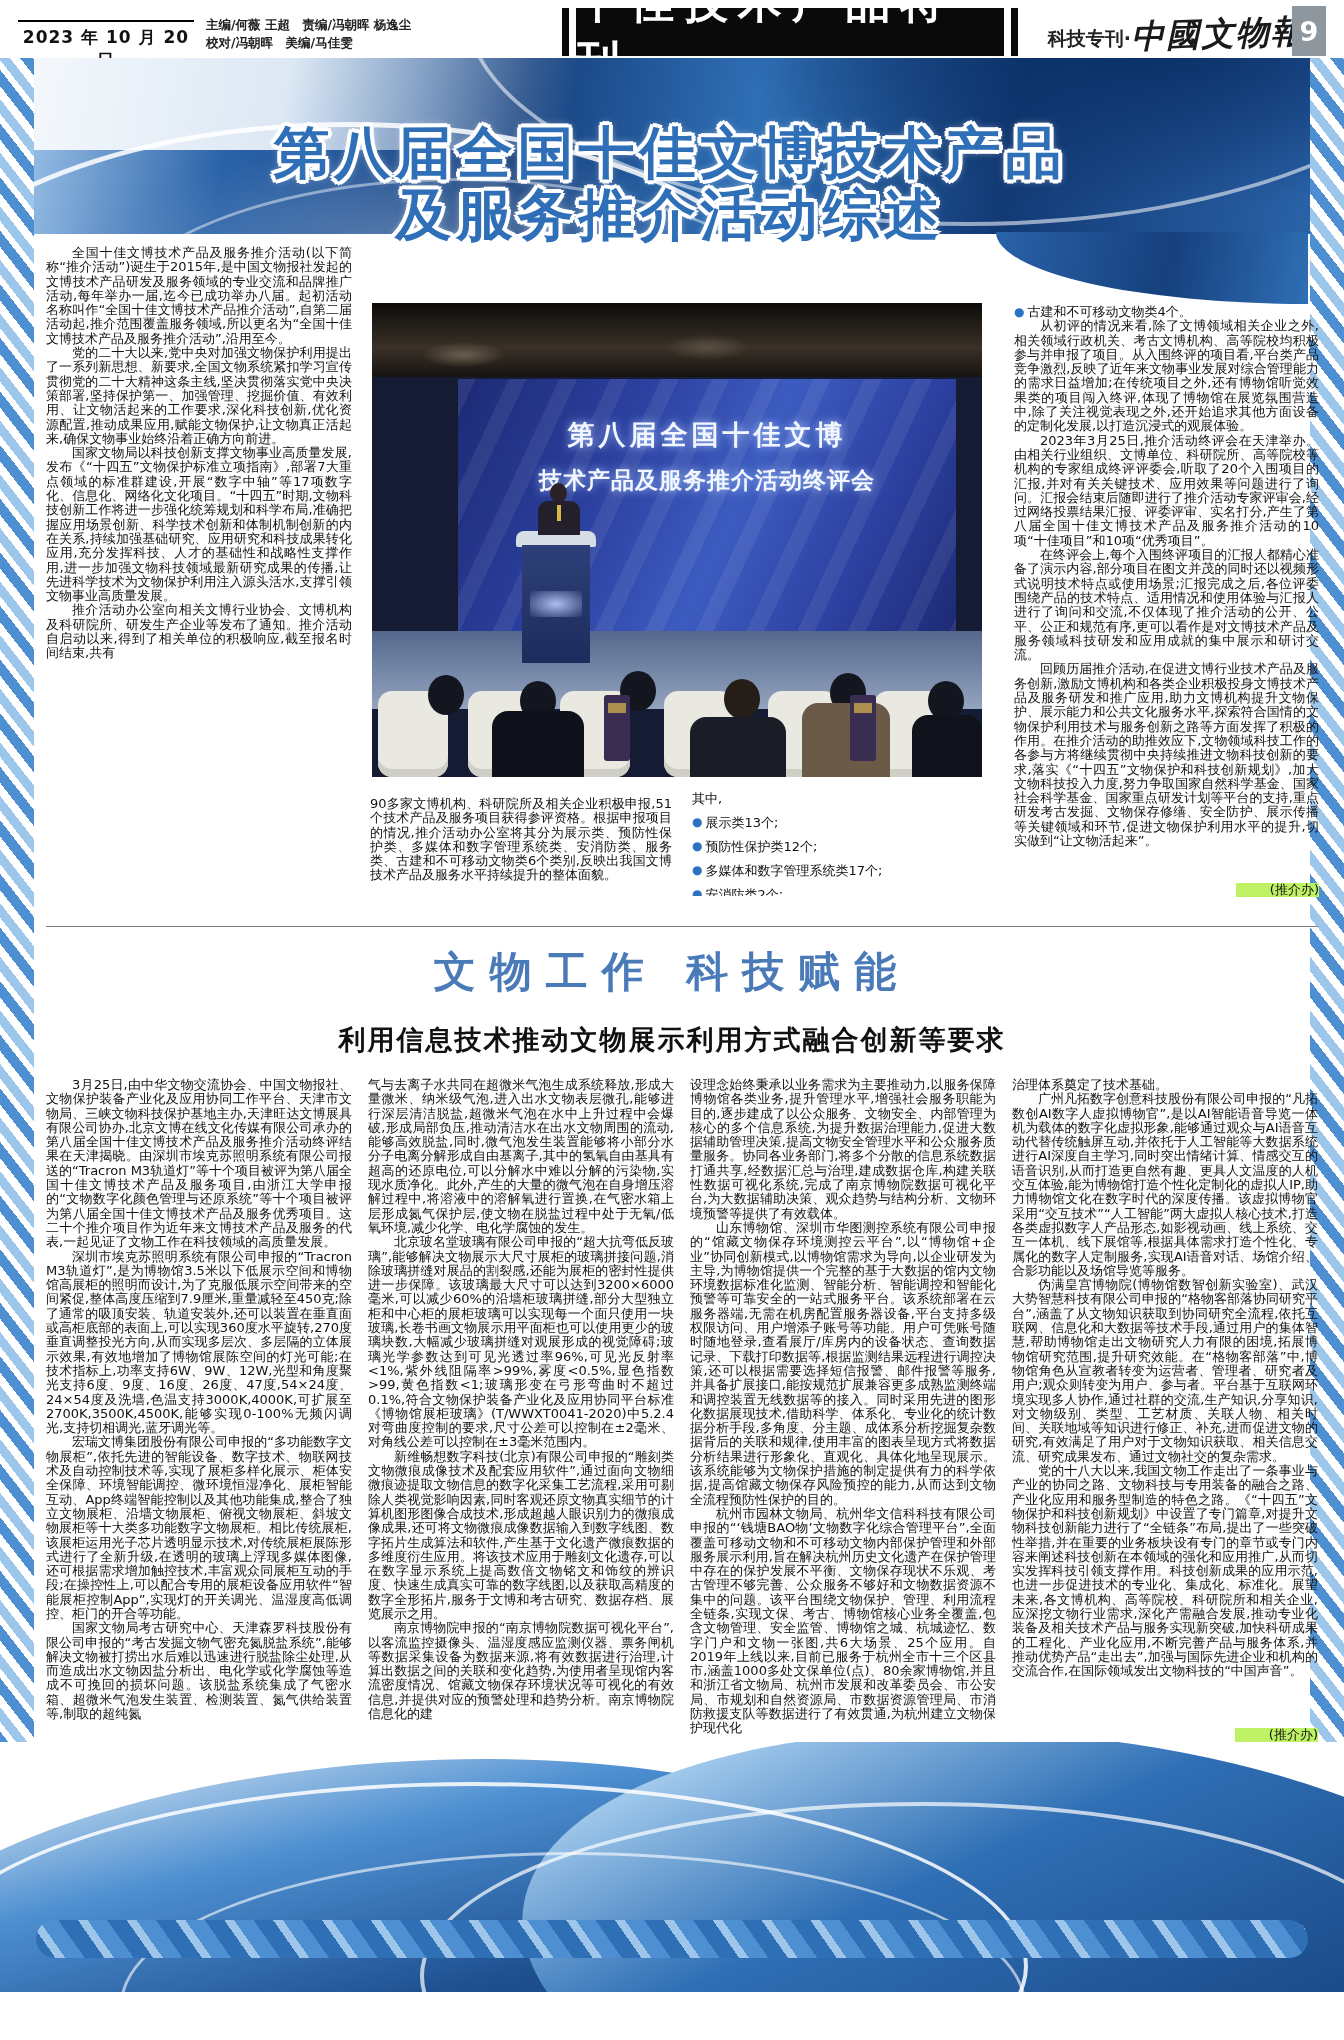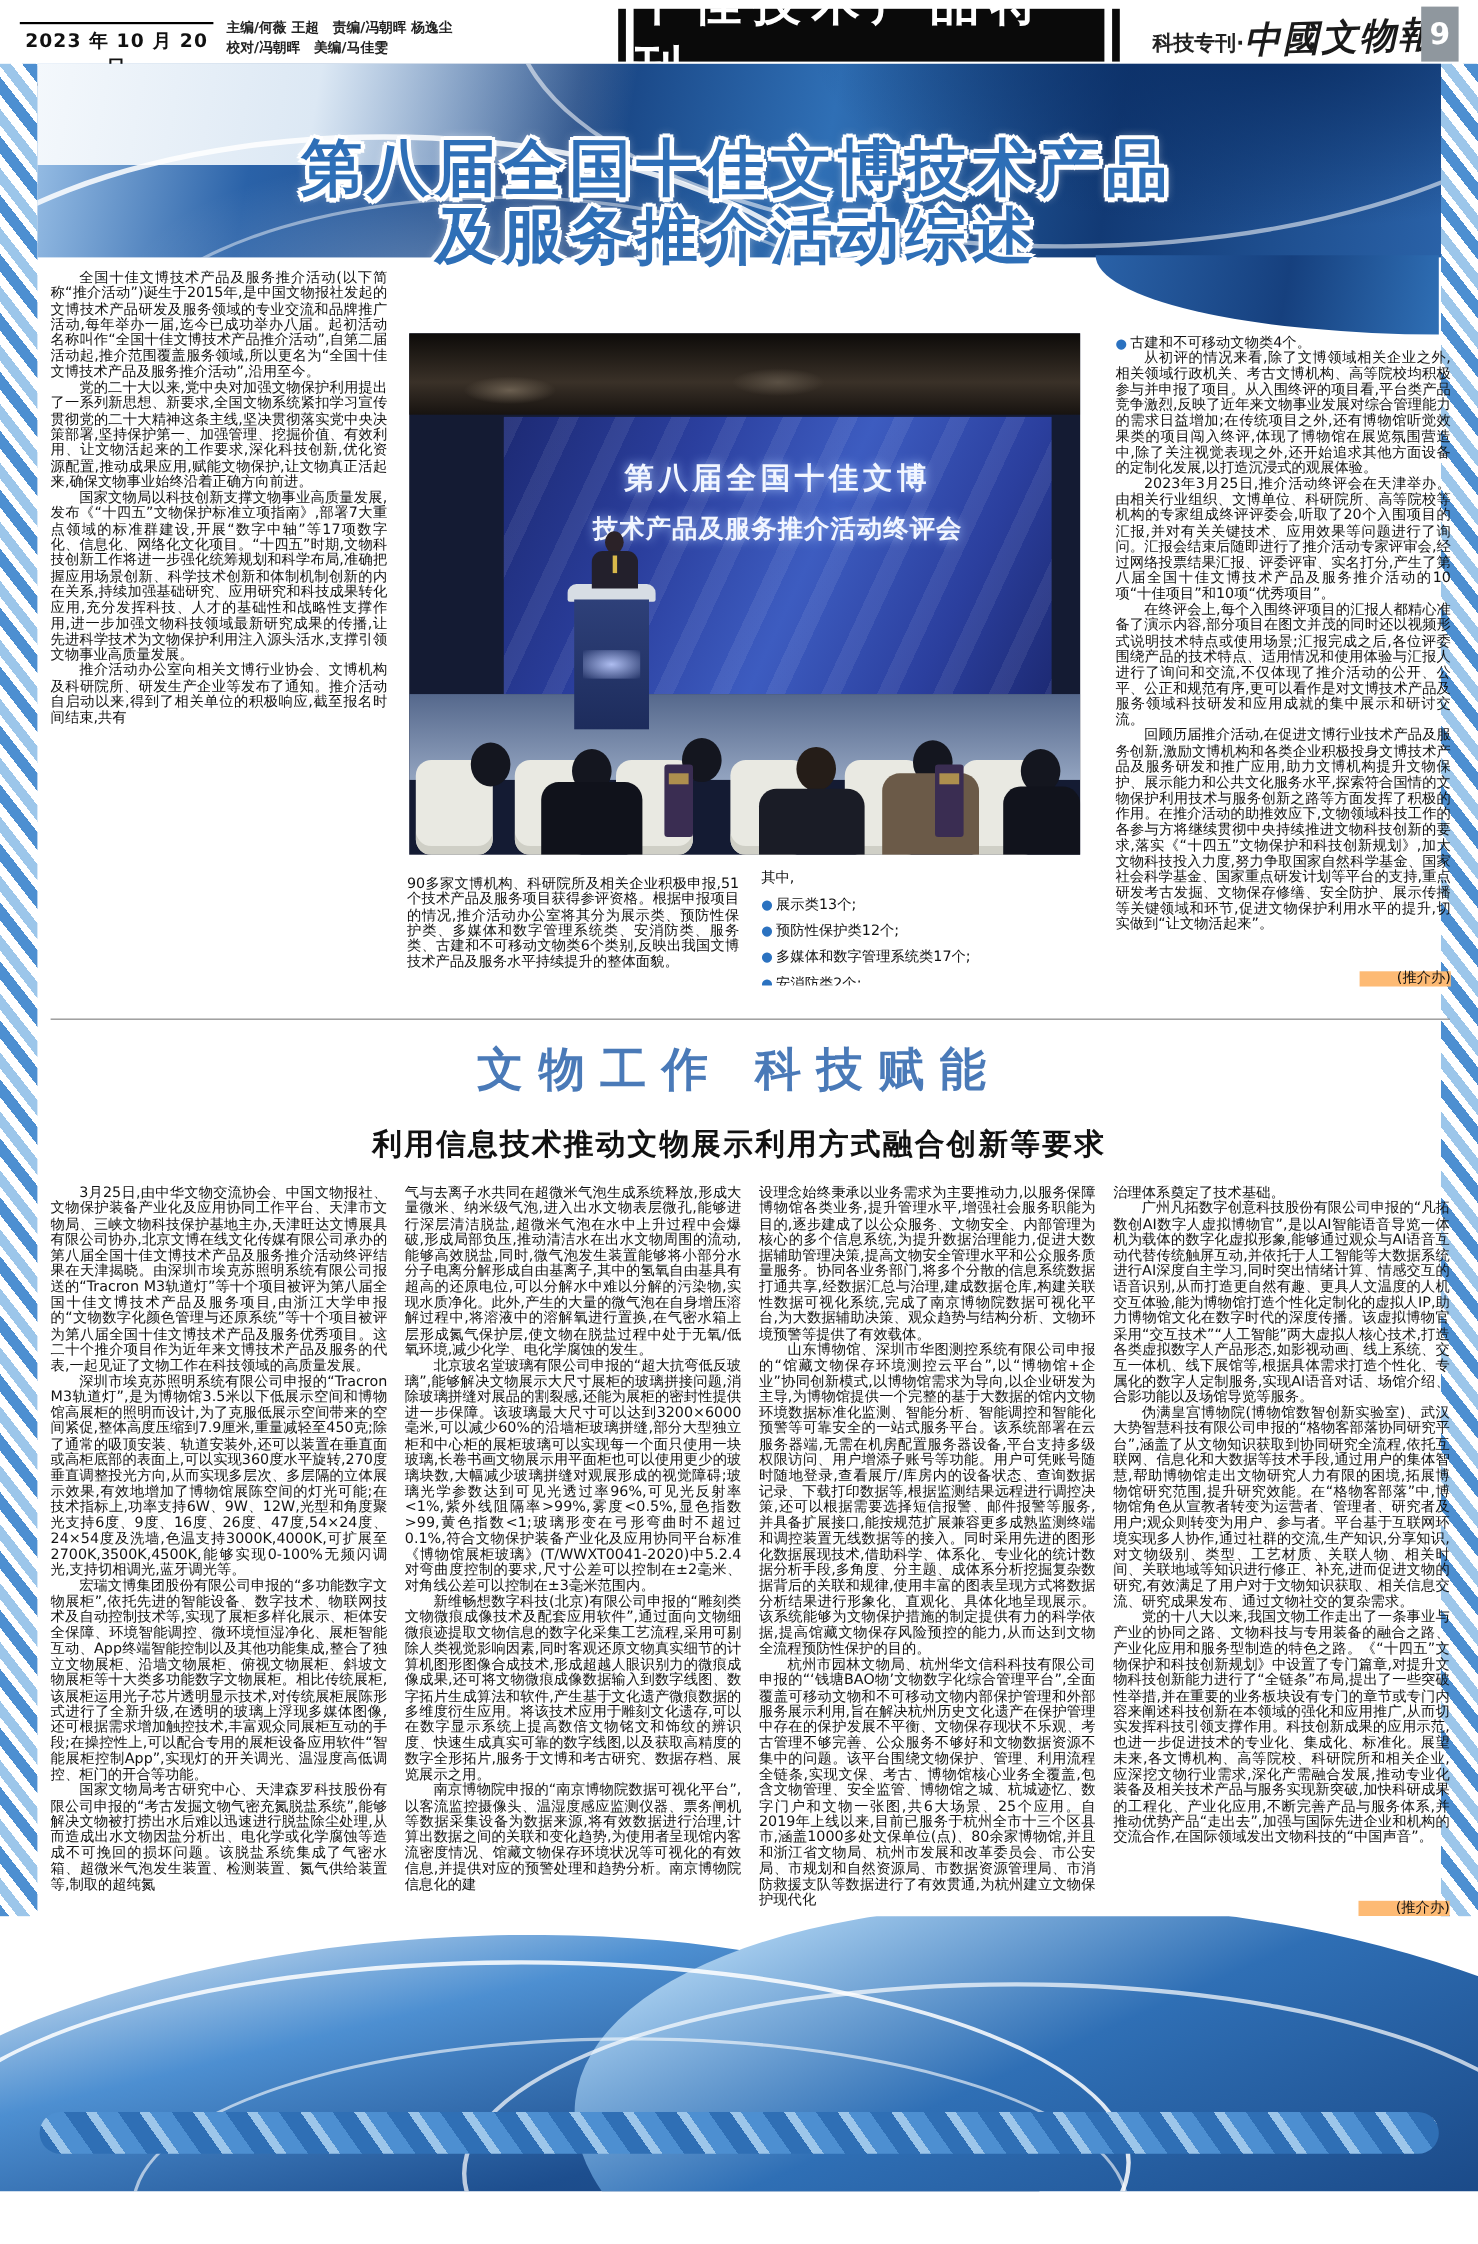--- a/index.html
+++ b/index.html
@@ -60,21 +60,21 @@
   .col{font-size:13px;line-height:14.3px;text-align:justify;overflow:hidden;}
   .col p{margin:0;text-indent:2em;}
   .col p.cont{text-indent:0;}
   .a1c1{left:46px;top:246px;width:306px;height:650px;}
   .a1c2{left:370px;top:797px;width:302px;height:98px;}
   .a1c3{left:692px;top:790px;width:302px;height:106px;line-height:17px;}
   .a1c4{left:1014px;top:305px;width:305px;height:592px;}
   .bullet-line{display:flex;align-items:flex-start;text-indent:0;margin-top:6px;}
   .a1c3 .bullet-line{margin-top:7px;}
   .dot{color:var(--bullet_blue,#2b72c0);margin-right:3px;font-size:12px;line-height:inherit;}
-  .sign{position:absolute;right:0;bottom:0;background:#fdba74;padding-left:8px;text-indent:0;font-size:13px;}
+  .sign{position:absolute;right:0;bottom:0;background:#bef264;padding-left:8px;text-indent:0;font-size:13px;}
   .divider{left:46px;top:926px;width:1272px;height:1px;background:#7a7a7a;}
 
   
   .photo{left:372px;top:303px;width:610px;height:474px;background:#141b33;overflow:hidden;}
   .ph-ceiling{left:0;top:0;width:610px;height:74px;background:
       radial-gradient(ellipse 60px 18px at 15% 70%,#6b5f50 0%,rgba(107,95,80,0) 70%),
       radial-gradient(ellipse 60px 18px at 55% 60%,#5a5044 0%,rgba(90,80,68,0) 70%),
       linear-gradient(180deg,#0d0b09,#3a3128 60%,#171310);}
   .ph-screen{left:86px;top:76px;width:498px;height:252px;overflow:hidden;background:
       repeating-linear-gradient(115deg,rgba(255,255,255,.07) 0 16px,rgba(255,255,255,0) 16px 46px),

